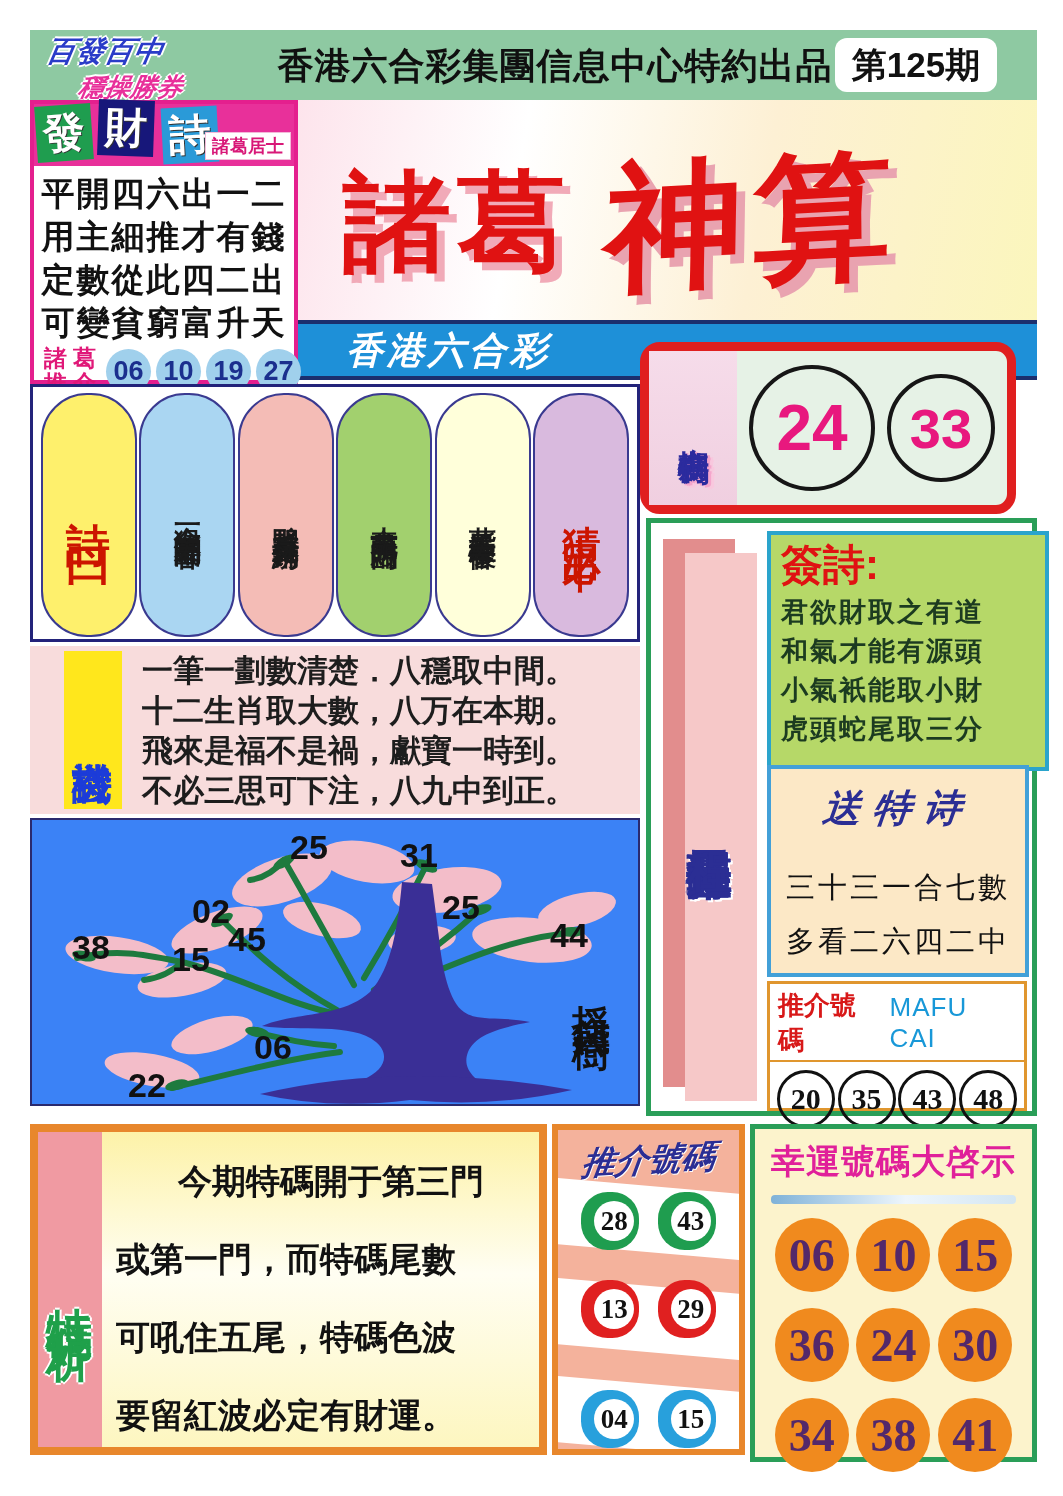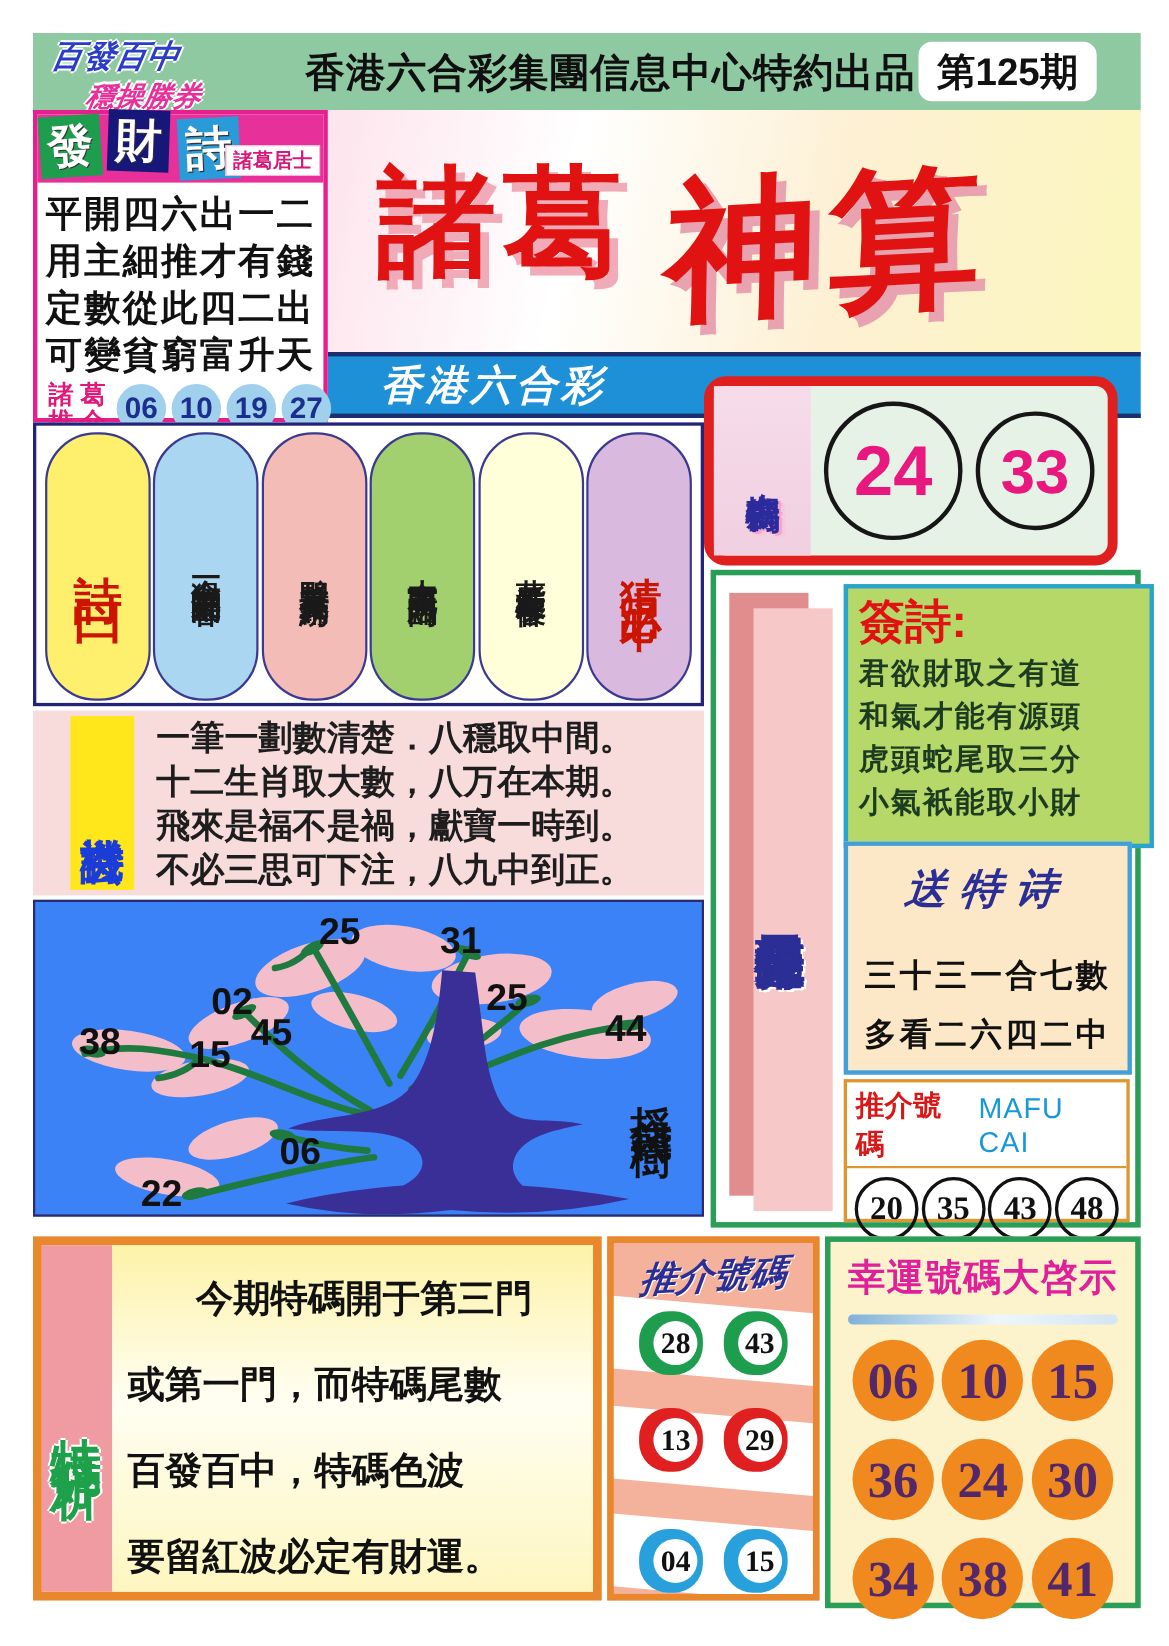--- a/index.html
+++ b/index.html
@@ -30,21 +30,21 @@
     padding:1px 6px;border:1px solid #f3b9d8;}
   .facai-poem{padding-top:6px;text-align:center;font-size:33px;font-weight:bold;color:#111;line-height:43px;letter-spacing:2px;}
   .facai-rec{display:flex;align-items:center;padding:2px 6px 0 10px;}
   .rec-col{color:#e01878;font-weight:bold;font-size:23px;line-height:25px;text-align:center;margin-right:6px;}
   .rec-balls{display:flex;gap:5px;margin-left:4px;}
   .ball-blue{width:45px;height:45px;border-radius:50%;background:#a0d0ec;color:#1b2f8e;font-size:27px;font-weight:bold;}
 
   
   .titlepanel{left:298px;top:100px;width:739px;height:222px;
     background:linear-gradient(100deg,#fde4ec 0%,#ffffff 30%,#fdf0d4 62%,#fbf6bc 100%);}
-  .maintitle{position:absolute;left:45px;top:30px;display:flex;align-items:flex-start;gap:34px;color:#e01212;}
+  .maintitle{position:absolute;left:45px;top:30px;display:flex;align-items:center;gap:34px;color:#e01212;}
   .mt1{font-size:108px;font-weight:bold;text-shadow:8px 8px 0 #f1aab8;letter-spacing:6px;}
   .mt2{font-size:138px;font-weight:bold;transform:rotate(-3deg) skewX(-4deg);text-shadow:9px 9px 0 #e9a3b0;letter-spacing:10px;}
 
   
   .band{left:298px;top:320px;width:739px;height:60px;background:#1e90d8;border-top:4px solid #1b2f6e;border-bottom:4px solid #1b2f6e;font-style:italic;}
   .band-label{margin:2px 0 0 48px;color:#fff;font-size:37px;font-weight:bold;letter-spacing:4px;}
 
   
   .special{left:640px;top:342px;width:376px;height:172px;border:9px solid #e01f1f;border-radius:20px;background:#e6f2e6;
     display:flex;z-index:5;}
@@ -84,21 +84,21 @@
   .strip-back{position:absolute;left:12px;top:16px;width:72px;height:548px;background:#e28d8d;}
   .strip-front{position:absolute;left:34px;top:30px;width:72px;height:548px;background:#f6c8c8;}
   .strip-text{position:absolute;left:16px;top:14px;width:86px;height:560px;writing-mode:vertical-rl;text-orientation:upright;
     font-size:46px;font-weight:bold;color:#2b2e94;display:flex;align-items:center;justify-content:center;
     text-shadow:2px 2px 0 #fff;}
   .qianshi{position:absolute;left:116px;top:8px;width:254px;height:228px;border:4px solid #2aa4cc;background:#b6d868;padding:2px 10px;}
   .qianshi-title{color:#e01212;font-size:42px;font-weight:bold;}
   .qianshi-lines{font-size:27px;font-weight:bold;color:#1c3b20;line-height:39px;letter-spacing:2px;}
   .songte{position:absolute;left:116px;top:242px;width:254px;height:204px;border:4px solid #42a0d8;background:#fce8c6;text-align:center;}
   .songte-title{margin-top:14px;font-size:38px;font-weight:bold;font-style:italic;color:#2b2e94;letter-spacing:12px;transform:skewX(-6deg);}
-  .songte-lines{margin-top:26px;font-size:29px;font-weight:bold;color:#111;line-height:54px;letter-spacing:3px;}
+  .songte-lines{margin-top:26px;font-size:29px;font-weight:normal;color:#111;line-height:54px;letter-spacing:3px;}
   .mafu{position:absolute;left:116px;top:458px;width:254px;height:124px;border:3px solid #e0962e;background:#fff;}
   .mafu-head{display:flex;align-items:center;gap:12px;padding:4px 8px 2px 8px;border-bottom:2px solid #e0962e;}
   .mafu-label{color:#d81818;font-size:26px;font-weight:bold;}
   .mafu-brand{color:#1898d8;font-size:26px;font-weight:normal;letter-spacing:1px;}
   .mafu-nums{display:flex;justify-content:space-evenly;padding:8px 4px;}
   .mcirc{width:52px;height:52px;border:3px solid #111;border-radius:50%;
     font-family:"Liberation Serif",serif;font-size:30px;font-weight:bold;color:#111;}
 
   
   .analysis{left:30px;top:1124px;width:517px;height:331px;border:8px solid #e8872c;display:flex;background:#fdf7be;}
@@ -268,22 +268,22 @@
 <div class="abs rightcol">
   <div class="strip-back"></div>
   <div class="strip-front"></div>
   <div class="strip-text">張天師十二生肖算運程</div>
 
   <div class="qianshi">
     <div class="qianshi-title">簽詩:</div>
     <div class="qianshi-lines">
       <div>君欲財取之有道</div>
       <div>和氣才能有源頭</div>
+      <div>小氣衹能取小財</div>
       <div>虎頭蛇尾取三分</div>
-      <div>小氣衹能取小財</div>
     </div>
   </div>
 
   <div class="songte">
     <div class="songte-title">送特诗</div>
     <div class="songte-lines">
       <div>三十三一合七數</div>
       <div>多看二六四二中</div>
     </div>
   </div>
@@ -300,21 +300,21 @@
       <div class="mcirc flexc">48</div>
     </div>
   </div>
 </div>
 
 <div class="abs analysis">
   <div class="analysis-strip">特碼分析</div>
   <div class="analysis-body">
     <div class="analysis-line1">今期特碼開于第三門</div>
     <div>或第一門，而特碼尾數</div>
-    <div>百發百中，特碼色波</div>
+    <div>可吼住五尾，特碼色波</div>
     <div>要留紅波必定有財運。</div>
   </div>
 </div>
 
 <div class="abs tuijie2">
   <div class="tuijie2-title">推介號碼</div>
   <div class="stripe st1"></div>
   <div class="stripe st2"></div>
   <div class="stripe st3"></div>
   <div class="badge-row br1">

